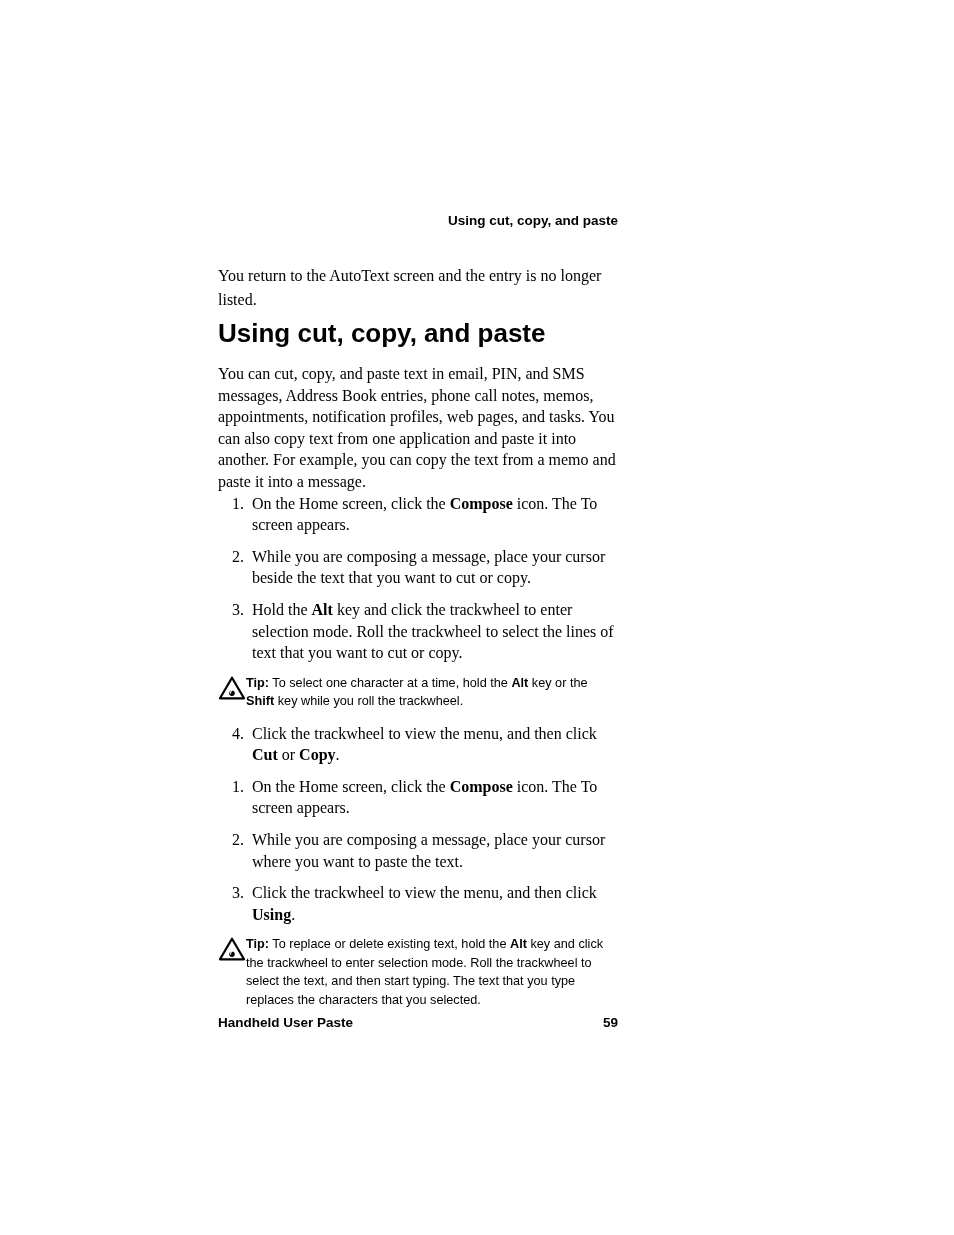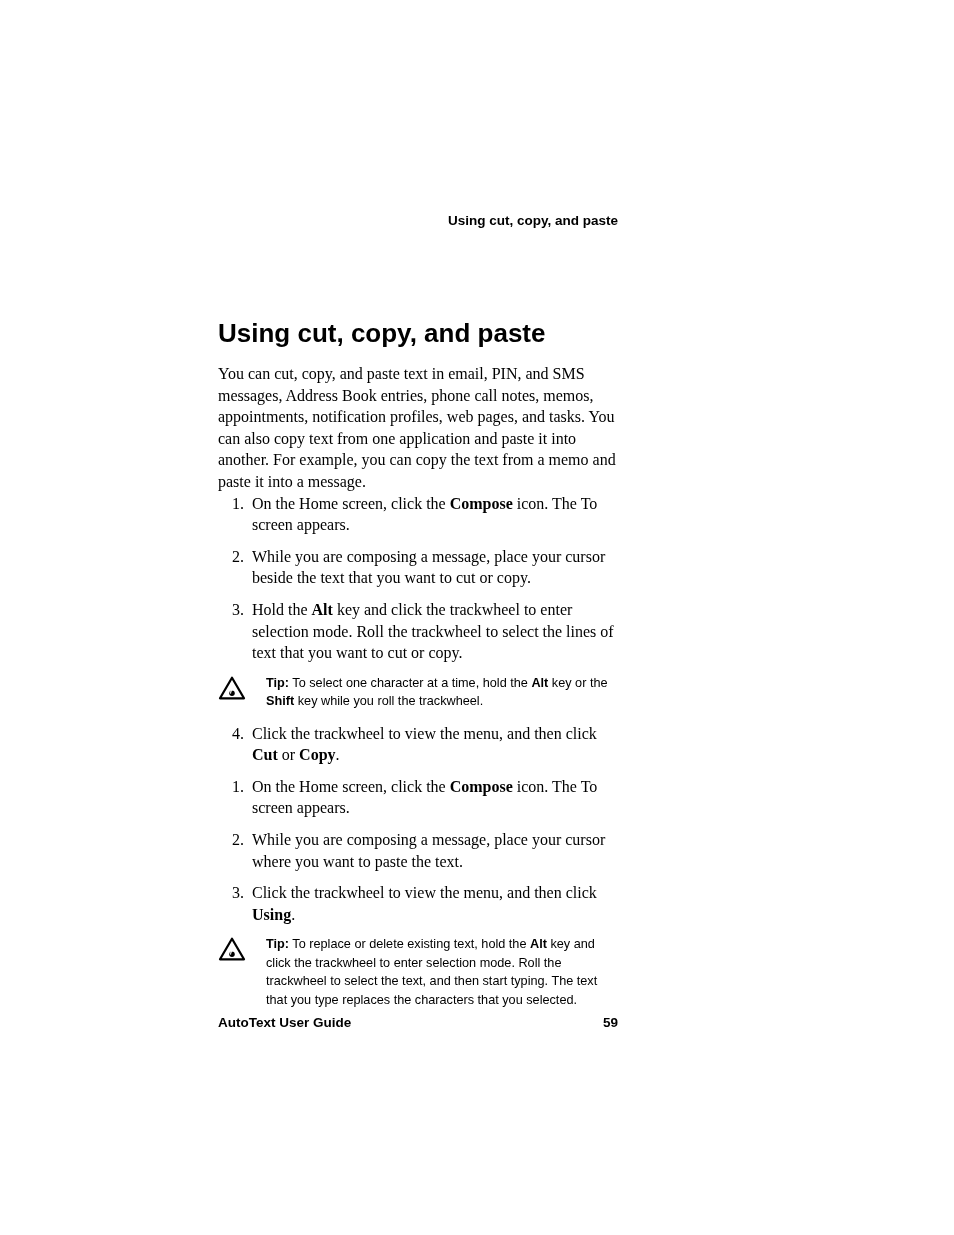--- a/index.html
+++ b/index.html
@@ -59,21 +59,21 @@
   ol.steps li {
     font-size: 16px;
     line-height: 1.35;
     padding-left: 4px;
     margin-bottom: 10px;
   }
   .bold { font-weight: 700; }
   .tip-block {
     display: flex;
     align-items: flex-start;
-    gap: 20px;
+    gap: 0;
     margin: 10px 0 12px 0;
   }
   .tip-icon {
     flex: 0 0 auto;
     width: 28px;
     padding-top: 2px;
   }
   .tip-text {
     font-family: "Segoe UI", "Helvetica Neue", Arial, sans-serif;
     font-size: 12.7px;
@@ -91,20 +91,21 @@
     font-size: 13.5px;
   }
 </style>
 </head>
 <body>
 
 <div class="page">
 
   <div class="running-header">Using cut, copy, and paste</div>
 
+  <div class="intro">You return to the AutoText screen and the entry is no longer listed.</div>
 
   <h1 class="section-title">Using cut, copy, and paste</h1>
   <p class="section-para">You can cut, copy, and paste text in email, PIN, and SMS messages, Address Book entries, phone call notes, memos, appointments, notification profiles, web pages, and tasks. You can also copy text from one application and paste it into another. For example, you can copy the text from a memo and paste it into a message.</p>
 
   <ol class="steps">
     <li>
       <span>On the Home screen, click the </span><span class="bold">Compose</span><span> icon. The To screen appears.</span>
     </li>
     <li>While you are composing a message, place your cursor beside the text that you want to cut or copy.</li>
     <li>
@@ -148,17 +149,17 @@
         <circle cx="16" cy="20" r="3.2" fill="#000"></circle>
         <path d="M14.4 20 A3.3 3.3 0 0 1 16 16.7" fill="none" stroke="#fff" stroke-width="1.3" stroke-linecap="round"></path>
       </svg>
     </div>
     <div class="tip-text">
       <span class="bold">Tip:</span><span> To replace or delete existing text, hold the </span><span class="bold">Alt</span><span> key and click the trackwheel to enter selection mode. Roll the trackwheel to select the text, and then start typing. The text that you type replaces the characters that you selected.</span>
     </div>
   </div>
 
   <div class="footer">
-    <span>AutoText User Guide</span>
+    <span>Handheld User Paste</span>
     <span>59</span>
   </div>
 
 </div>
 
 </body></html>

